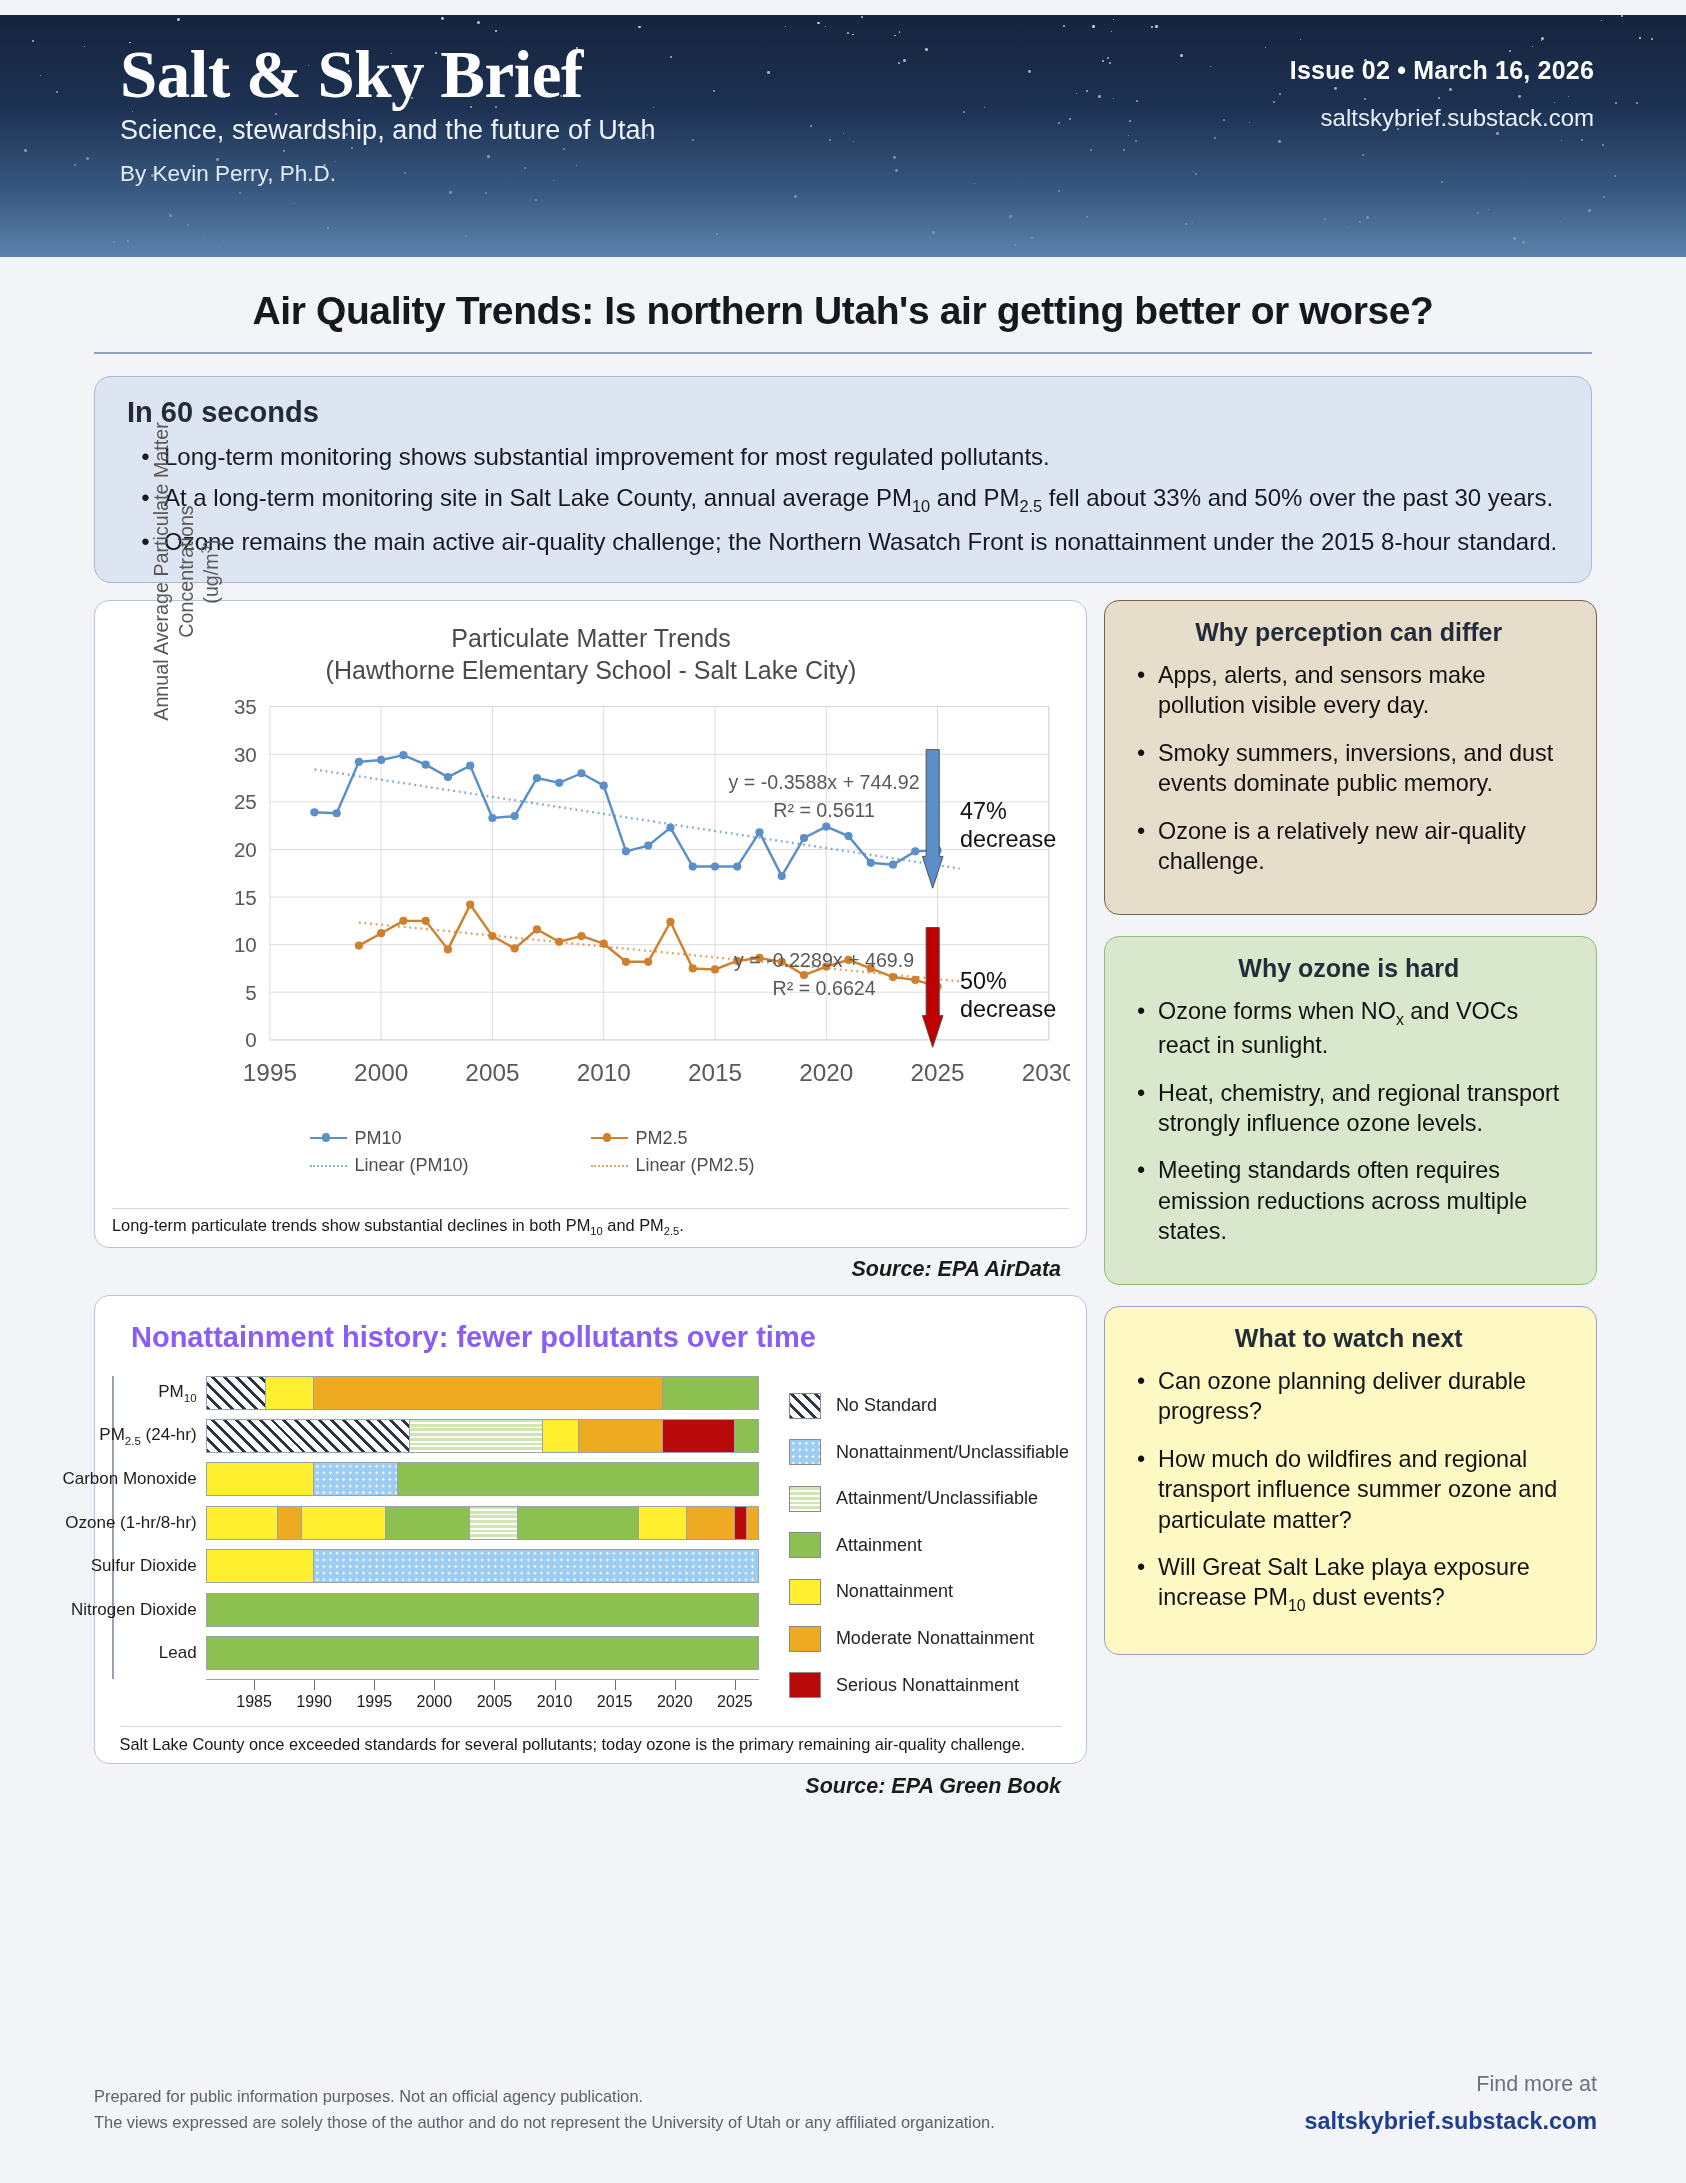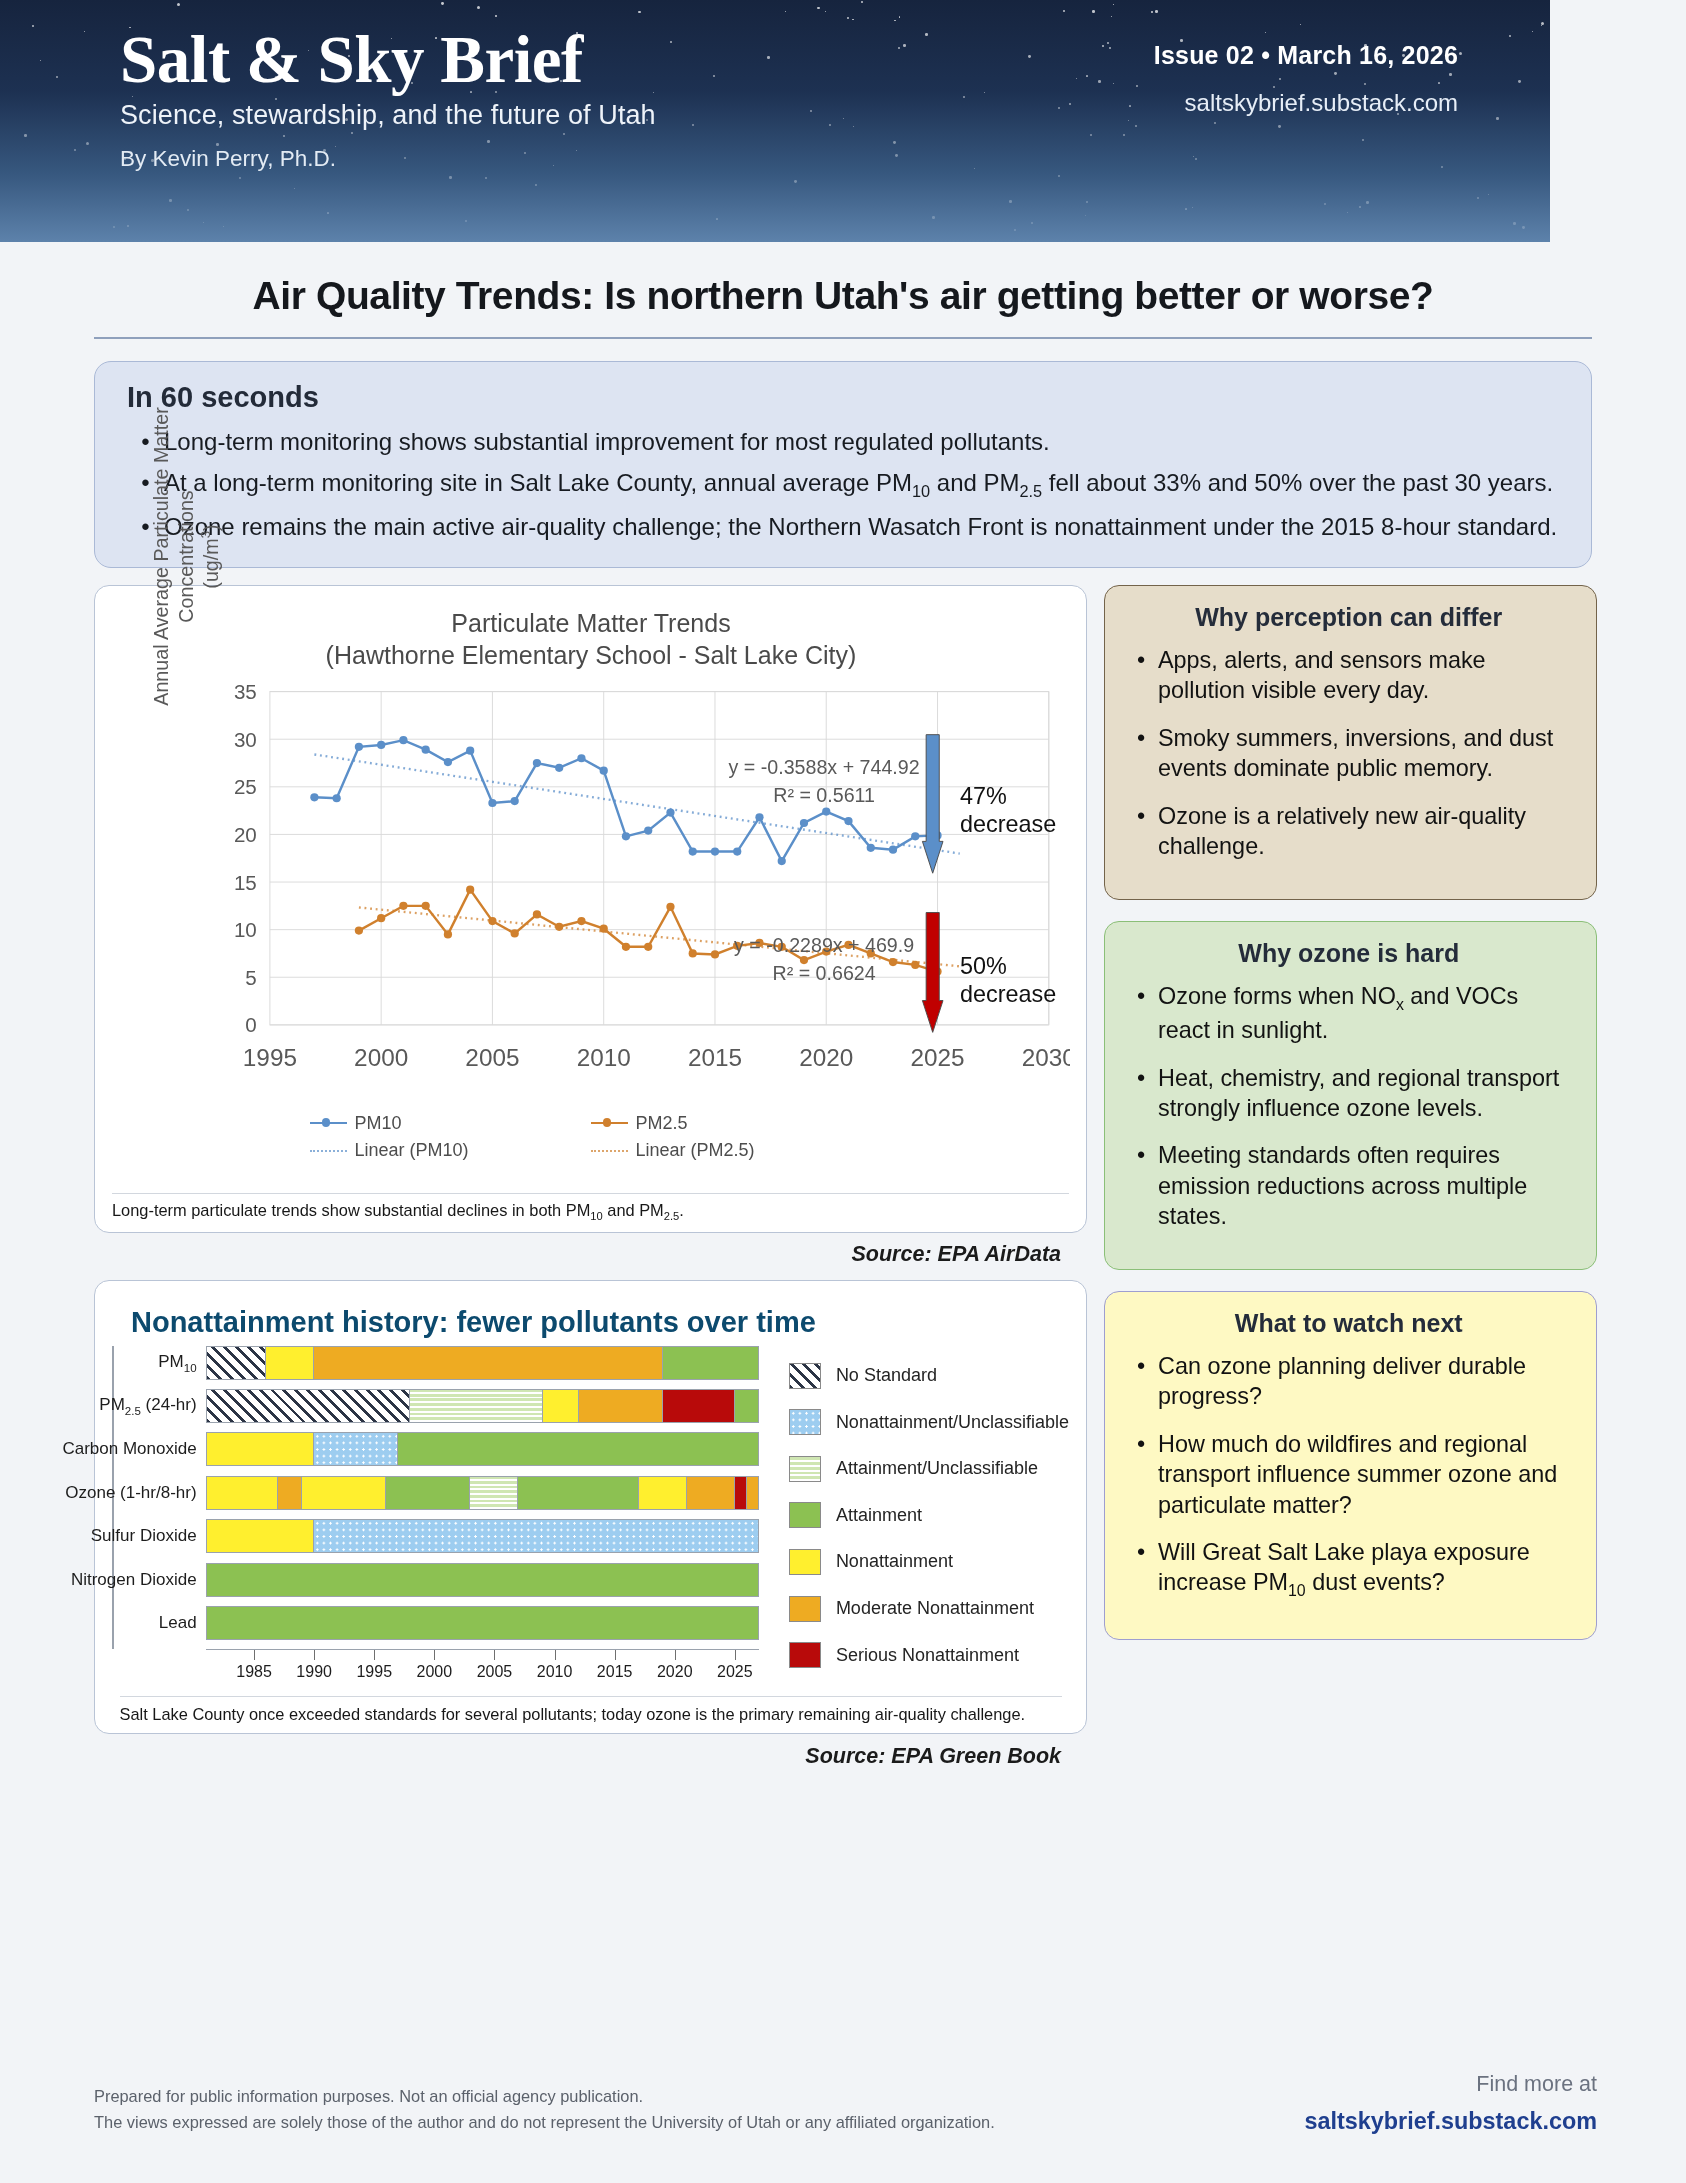--- a/index.html
+++ b/index.html
@@ -8,24 +8,25 @@
     font-family: "Liberation Sans", sans-serif;
     background: #f2f4f7;
     color: #1b1b1b;
     position: relative;
     overflow: hidden;
   }
 
   
   .masthead {
     position: relative;
-    width: 1550px;
+    width: 1686px;
     height: 242px;
     background: linear-gradient(180deg, #16243e 0%, #1d3152 38%, #37587f 72%, #5d82ab 100%);
     overflow: hidden;
+    margin-top: 15px;
   }
   .stars { position: absolute; inset: 0; pointer-events: none; }
   .star { position: absolute; background: #ffffff; border-radius: 50%; }
   .mast-inner {
     position: relative;
     height: 100%;
     padding: 24px 56px 0 120px;
     display: flex;
     justify-content: space-between;
     align-items: flex-start;
@@ -185,22 +186,22 @@
   .lg-solid::after {
     content: ""; position: absolute; left: 12px; top: -5.6px;
     width: 8.4px; height: 8.4px; border-radius: 50%; background: currentColor;
   }
   .lg-dot { width: 37px; height: 0; border-top: 2.8px dotted; }
 
   
   .na-title {
     font-size: 29px;
     font-weight: bold;
-    color: #0c4a6e;
-    padding: 13px 0 7px 19px;
+    color: #8b5cf6;
+    padding: 13px 0 22px 19px;
   }
   .na-body { display: flex; }
   .na-chart { position: relative; width: 693px; padding-left: 94px; }
   .na-legend { padding: 17px 0 0 30px; }
   .na-lg-row { display: flex; align-items: center; gap: 15px; margin-bottom: 20.6px; }
   .swatch { width: 32px; height: 26px; border: 0.9px solid #8a8a8a; }
   .na-lg-label { font-size: 18px; color: #242424; }
   .na-rowlabel {
     position: absolute;
     right: calc(100% + 9.4px);

